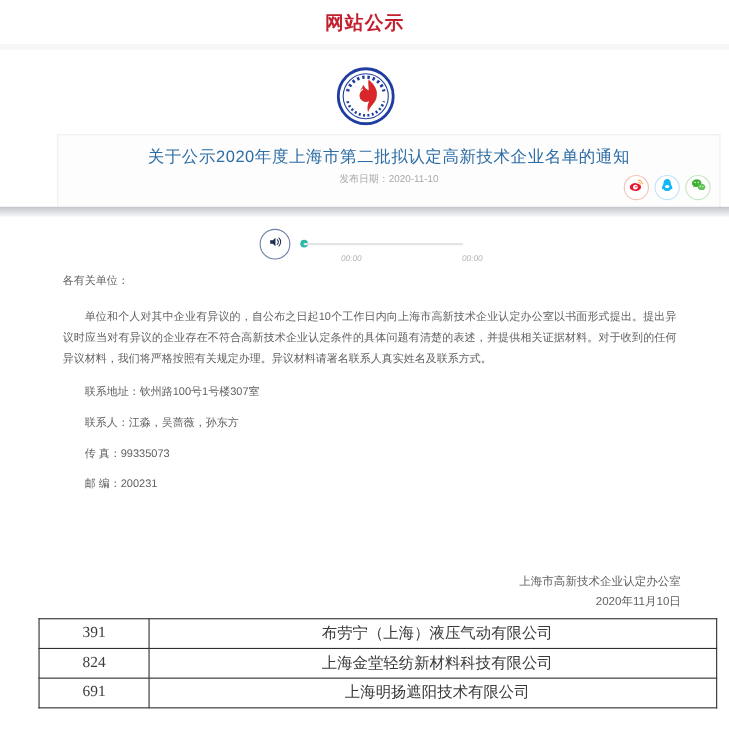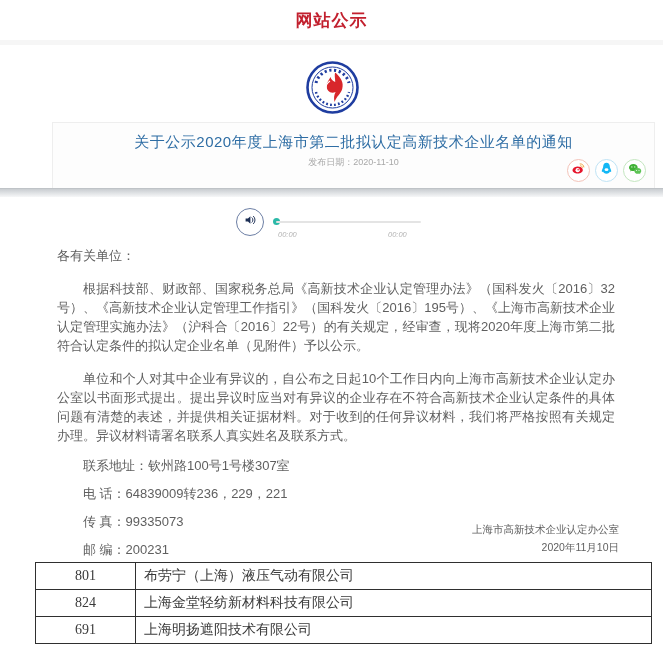--- a/index.html
+++ b/index.html
@@ -48,44 +48,44 @@
 
   
   .audio { position:absolute; top:206px; left:236px; width:190px; height:36px; }
   .audio-btn {
     position:absolute; left:0; top:2px; width:28px; height:28px; border-radius:50%;
     border:1px solid #6d7fa5; background:#fff; display:flex; align-items:center;
     justify-content:center; cursor:pointer;
   }
   .audio-track { position:absolute; left:40px; top:15px; width:145px; height:2px; background:#e4e4e4; border-radius:1px; }
   .audio-dot   { position:absolute; left:37px; top:12px; width:7px; height:7px; border-radius:50%; background:#2cb9a8; }
-  .audio-time  { position:absolute; top:24px; font-size:7.5px; color:#b3b3b3; font-style:italic; }
+  .audio-time  { position:absolute; top:24px; font-size:7.5px; color:#b3b3b3; font-style:italic;margin-left:32px; }
   .audio-time.left  { left:42px; }
   .audio-time.right { left:152px; }
 
   
   .doc {
     position:absolute; top:246px; left:57px; width:558px;
-    font-size:13px; color:#5f5f5f; line-height:19px; text-align:justify;
+    font-size:10px; color:#5f5f5f; line-height:19px; text-align:justify;
   }
   .doc p.indent { text-indent:2em; margin-top:14px; }
   .doc p.contact-line { text-indent:2em; margin-top:9px; }
   .doc p.contact-line.gap { margin-top:11px; }
   .signature {
     position:absolute; top:520px; right:44px; text-align:right;
     font-size:10.5px; color:#5f5f5f; line-height:18px;
   }
 
   
   .att-table {
     position:absolute; top:562px; left:35px; width:617px;
     border-collapse:collapse; table-layout:fixed;
     font-family:"Liberation Serif","DejaVu Serif",serif; color:#3a3a3a;
   }
-  .att-table td { border:1.5px solid #2f2f2f; height:27px; font-size:14px; background:#fff; }
+  .att-table td { border:1.5px solid #2f2f2f; height:27px; font-size:14px; background:#fff;text-align:center; }
   .att-table td.no   { width:100px; text-align:center; }
   .att-table td.name { padding-left:8px; }
 </style>
 </head>
 <body>
 
 <div class="page">
 
   <div class="site-title">网站公示</div>
   <div class="top-band"></div>
@@ -151,37 +151,36 @@
       </span>
     </div>
     <div class="audio-dot"></div>
     <div class="audio-track"></div>
     <div class="audio-time left">00:00</div>
     <div class="audio-time right">00:00</div>
   </div>
 
   <div class="doc">
     <p>各有关单位：</p>
-    <p class="indent">根据科技部、财政部、国家税务总局《高新技术企业认定管理办法》（国科发火〔2016〕32号）、《高新技术企业认定管理工作指引》（国科发火〔2016〕195号）、《上海市高新技术企业认定管理实施办法》（沪科合〔2016〕22号）的有关规定，经审查，现将2020年度上海市第二批符合认定条件的拟认定企业名单（见附件）予以公示。</p>
     <p class="indent">单位和个人对其中企业有异议的，自公布之日起10个工作日内向上海市高新技术企业认定办公室以书面形式提出。提出异议时应当对有异议的企业存在不符合高新技术企业认定条件的具体问题有清楚的表述，并提供相关证据材料。对于收到的任何异议材料，我们将严格按照有关规定办理。异议材料请署名联系人真实姓名及联系方式。</p>
     <p class="contact-line gap">联系地址：钦州路100号1号楼307室</p>
-    <p class="contact-line">电  话：64839009转236，229，221</p>
+    <p class="contact-line">联系人：江淼，吴蔷薇，孙东方</p>
     <p class="contact-line">传  真：99335073</p>
     <p class="contact-line">邮  编：200231</p>
   </div>
 
   <div class="signature">
     <div>上海市高新技术企业认定办公室</div>
     <div>2020年11月10日</div>
   </div>
 
   <table class="att-table">
     <tbody>
       <tr>
-        <td class="no">801</td>
+        <td class="no">391</td>
         <td class="name">布劳宁（上海）液压气动有限公司</td>
       </tr>
       <tr>
         <td class="no">824</td>
         <td class="name">上海金堂轻纺新材料科技有限公司</td>
       </tr>
       <tr>
         <td class="no">691</td>
         <td class="name">上海明扬遮阳技术有限公司</td>
       </tr>

